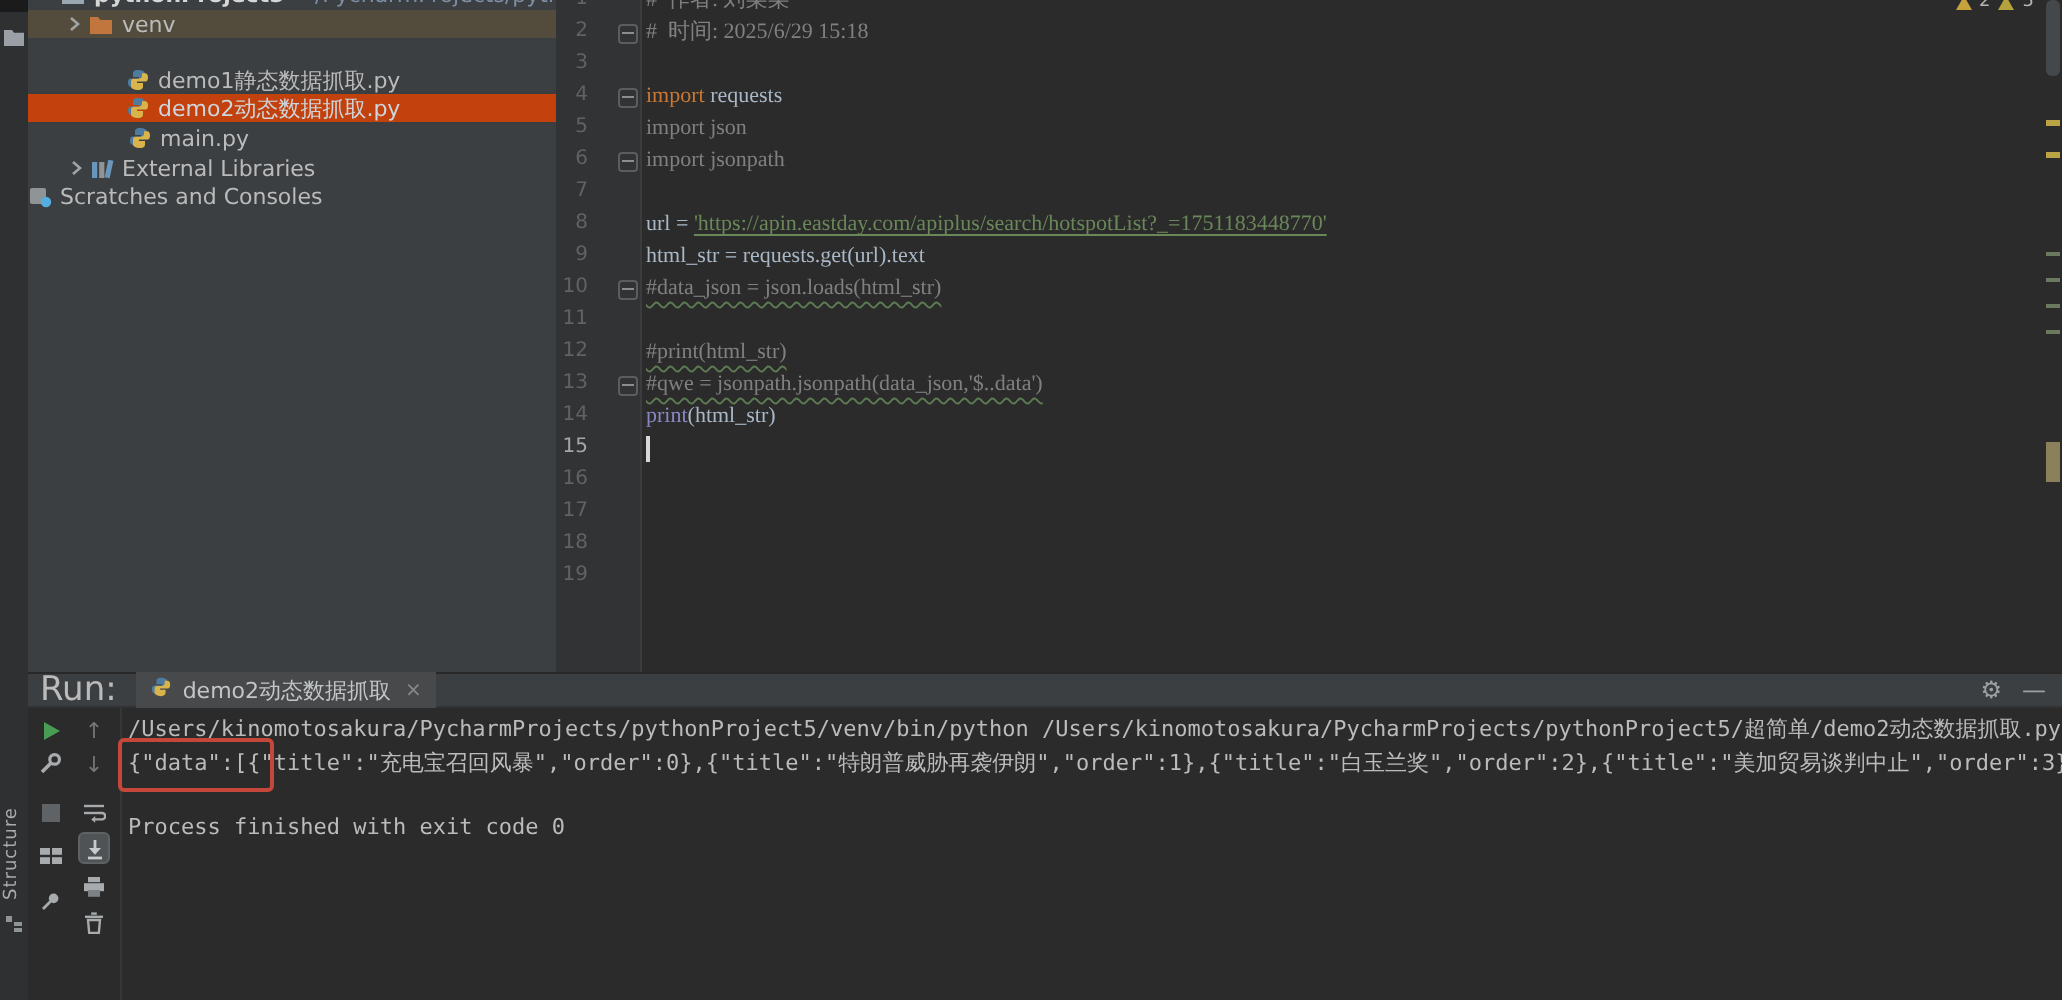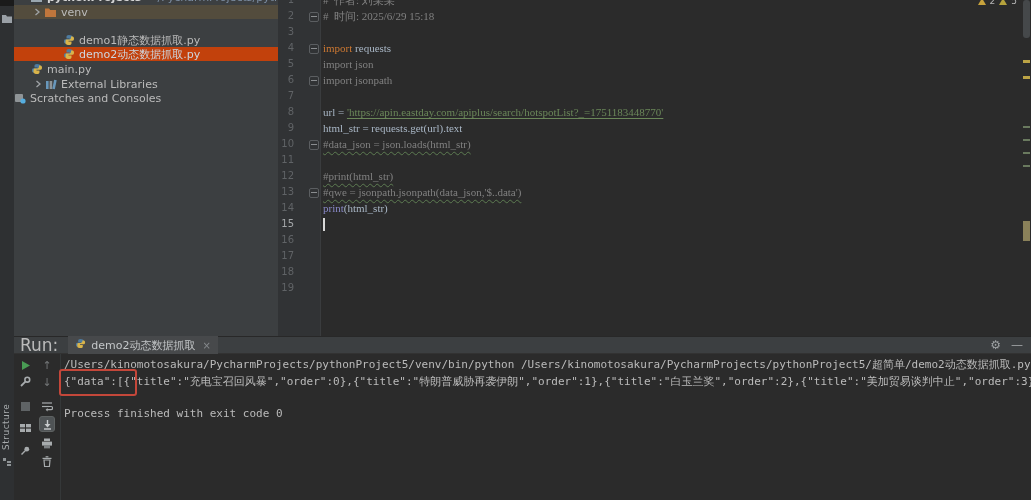--- a/index.html
+++ b/index.html
@@ -124,21 +124,21 @@
     <div class="prow sel" style="top:47px;padding-left:49px">
       <span class="ic">
           <svg width="12" height="12" viewBox="0 0 12 12">
             <path d="M6 1C4.2 1 3.5 1.8 3.5 2.8V4.5h3v.7H2.3C1.2 5.2 1 6.5 1 7.4c0 1 .4 2 1.5 2H4V8.2C4 7.2 4.8 6.6 6 6.6h2.2c.9 0 1.3-.6 1.3-1.5V2.8C9.5 1.8 7.8 1 6 1z" fill="#4e7ca1"></path>
             <path d="M6 11c1.8 0 2.5-.8 2.5-1.8V7.5h-3v-.7h4.2c1.1 0 1.3-1.3 1.3-2.2 0-1-.4-2-1.5-2H8v1.3C8 4.8 7.2 5.4 6 5.4H3.8c-.9 0-1.3.6-1.3 1.5v2.3C2.5 10.2 4.2 11 6 11z" fill="#d9b44a"></path>
           </svg>
         </span>
       <span>demo2动态数据抓取.py</span>
     </div>
 
-    <div class="prow" style="top:62px;padding-left:17px">
+    <div class="prow" style="top:62px;padding-left:50px">
       <span class="ic">
           <svg width="12" height="12" viewBox="0 0 12 12">
             <path d="M6 1C4.2 1 3.5 1.8 3.5 2.8V4.5h3v.7H2.3C1.2 5.2 1 6.5 1 7.4c0 1 .4 2 1.5 2H4V8.2C4 7.2 4.8 6.6 6 6.6h2.2c.9 0 1.3-.6 1.3-1.5V2.8C9.5 1.8 7.8 1 6 1z" fill="#4e7ca1"></path>
             <path d="M6 11c1.8 0 2.5-.8 2.5-1.8V7.5h-3v-.7h4.2c1.1 0 1.3-1.3 1.3-2.2 0-1-.4-2-1.5-2H8v1.3C8 4.8 7.2 5.4 6 5.4H3.8c-.9 0-1.3.6-1.3 1.5v2.3C2.5 10.2 4.2 11 6 11z" fill="#d9b44a"></path>
           </svg>
         </span>
       <span>main.py</span>
     </div>
 
     <div class="prow" style="top:77px;padding-left:20px">

